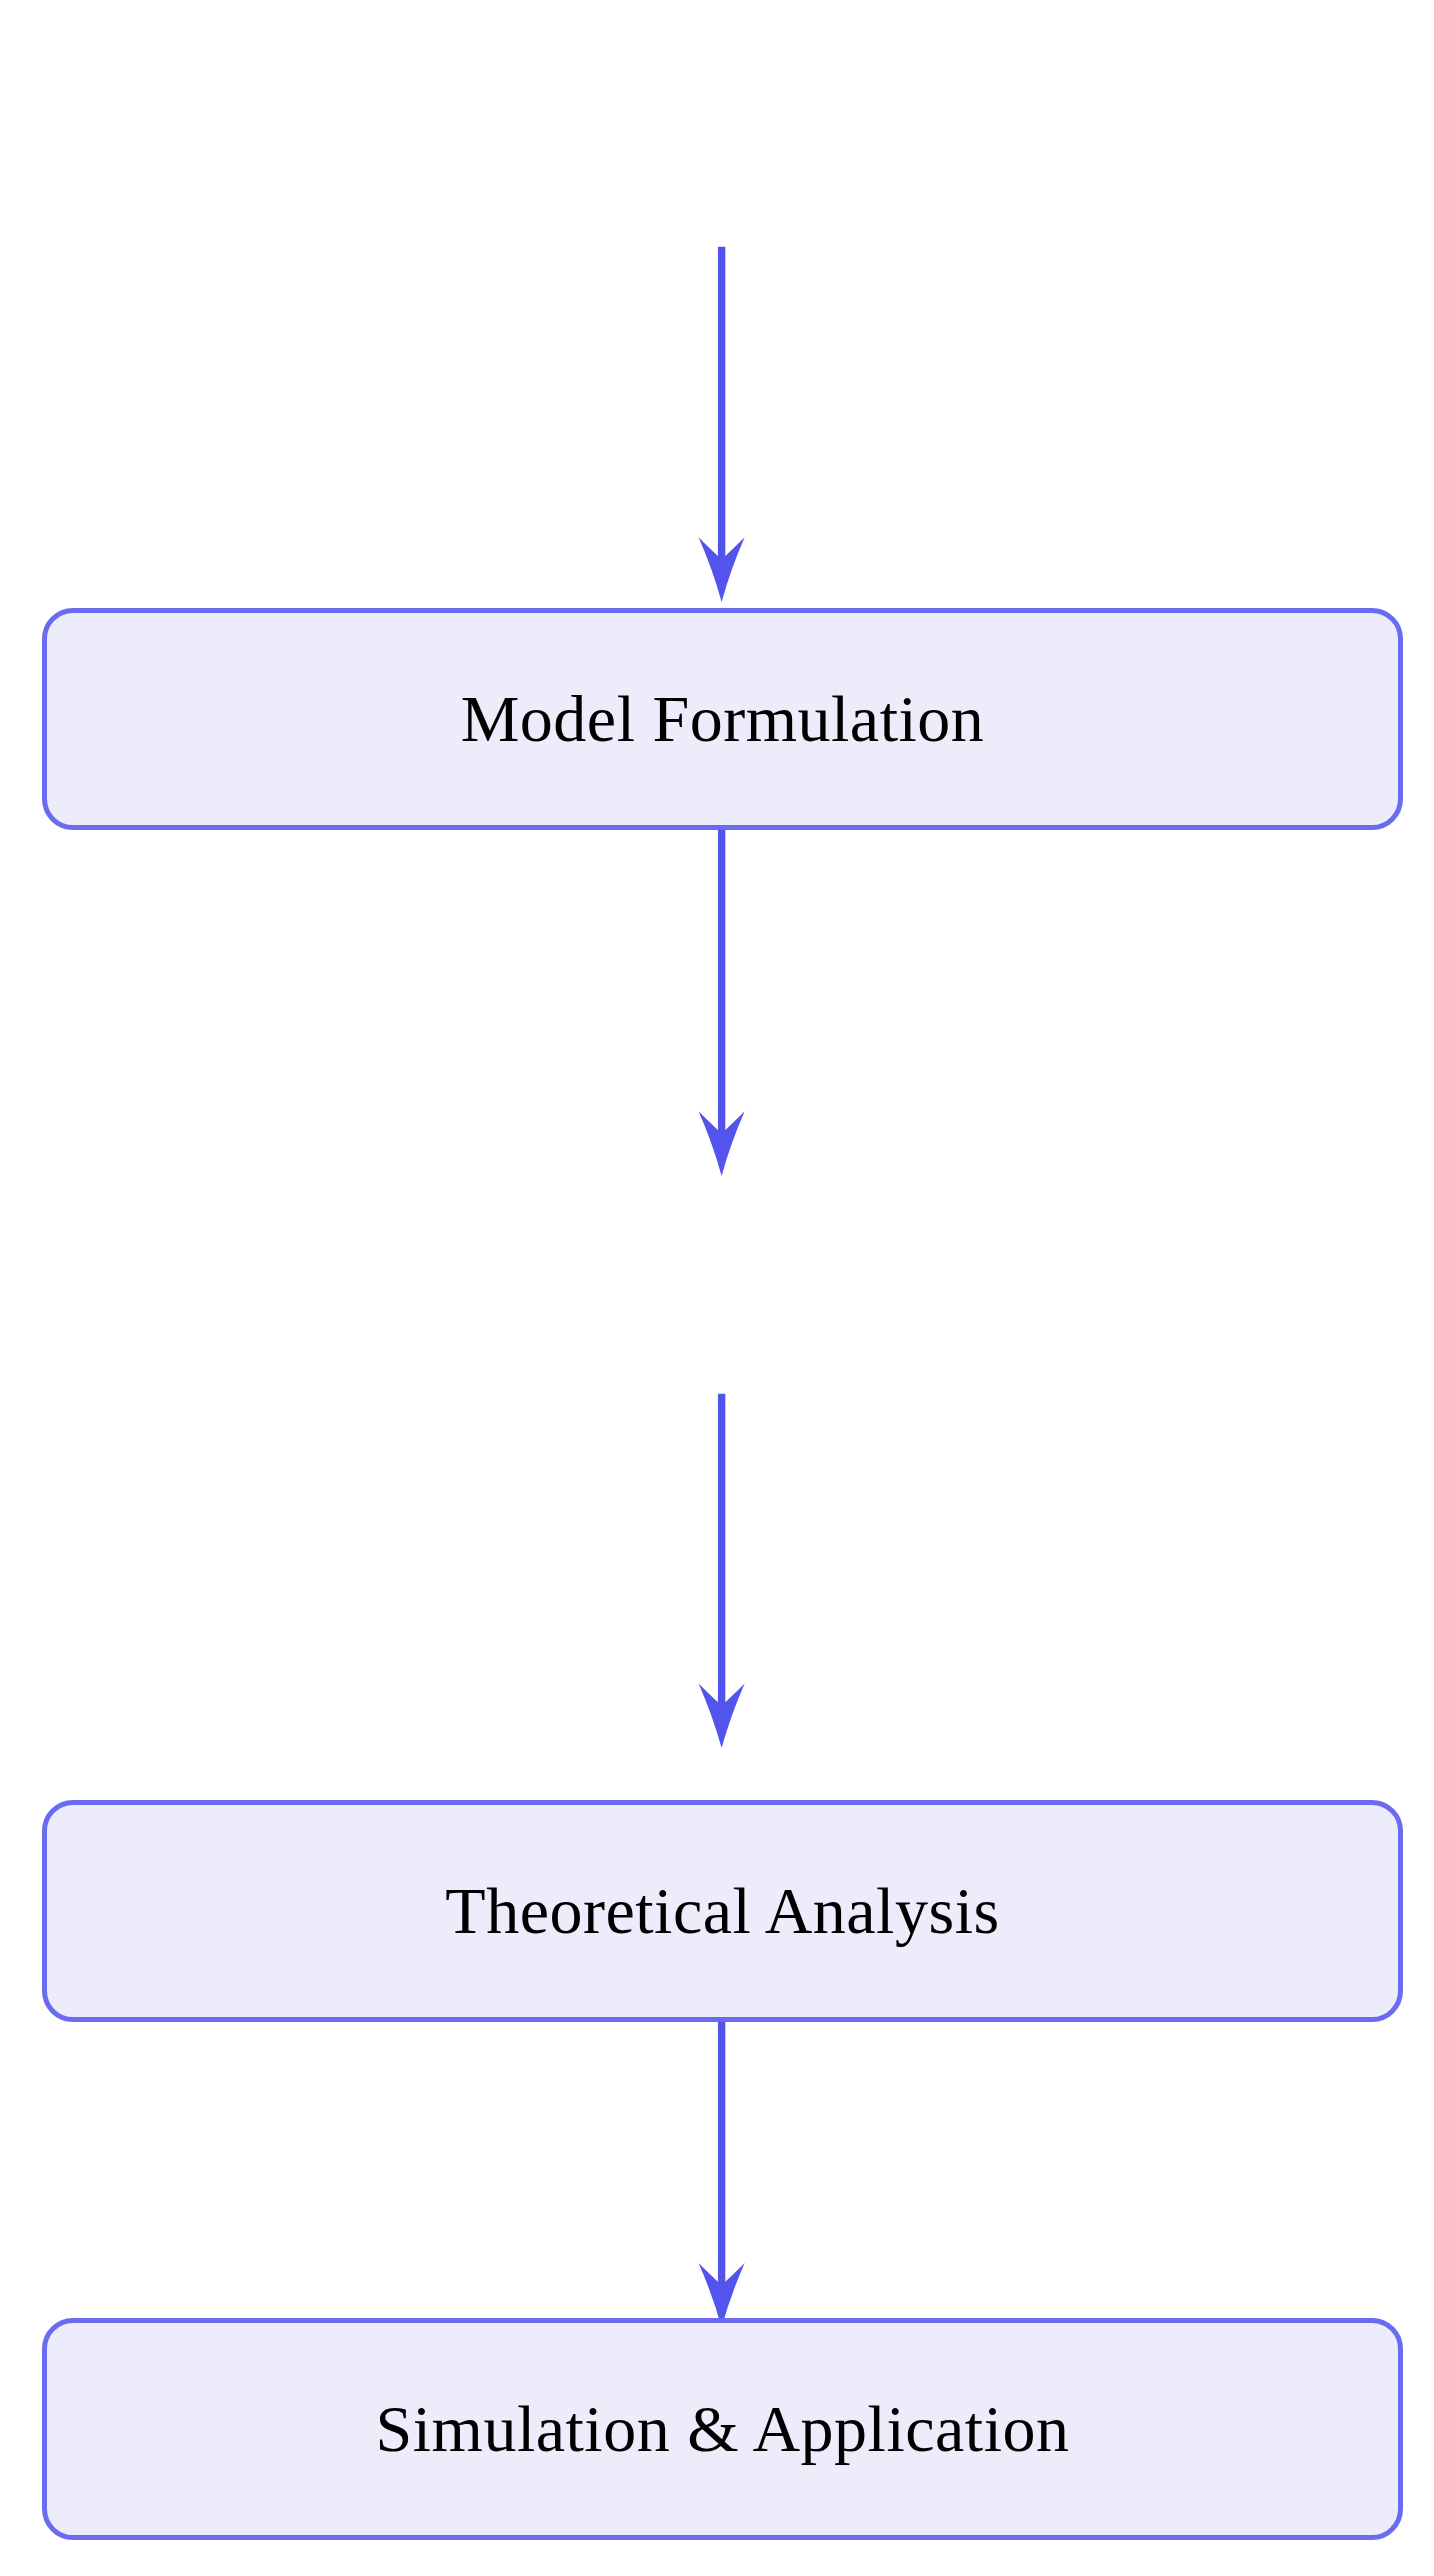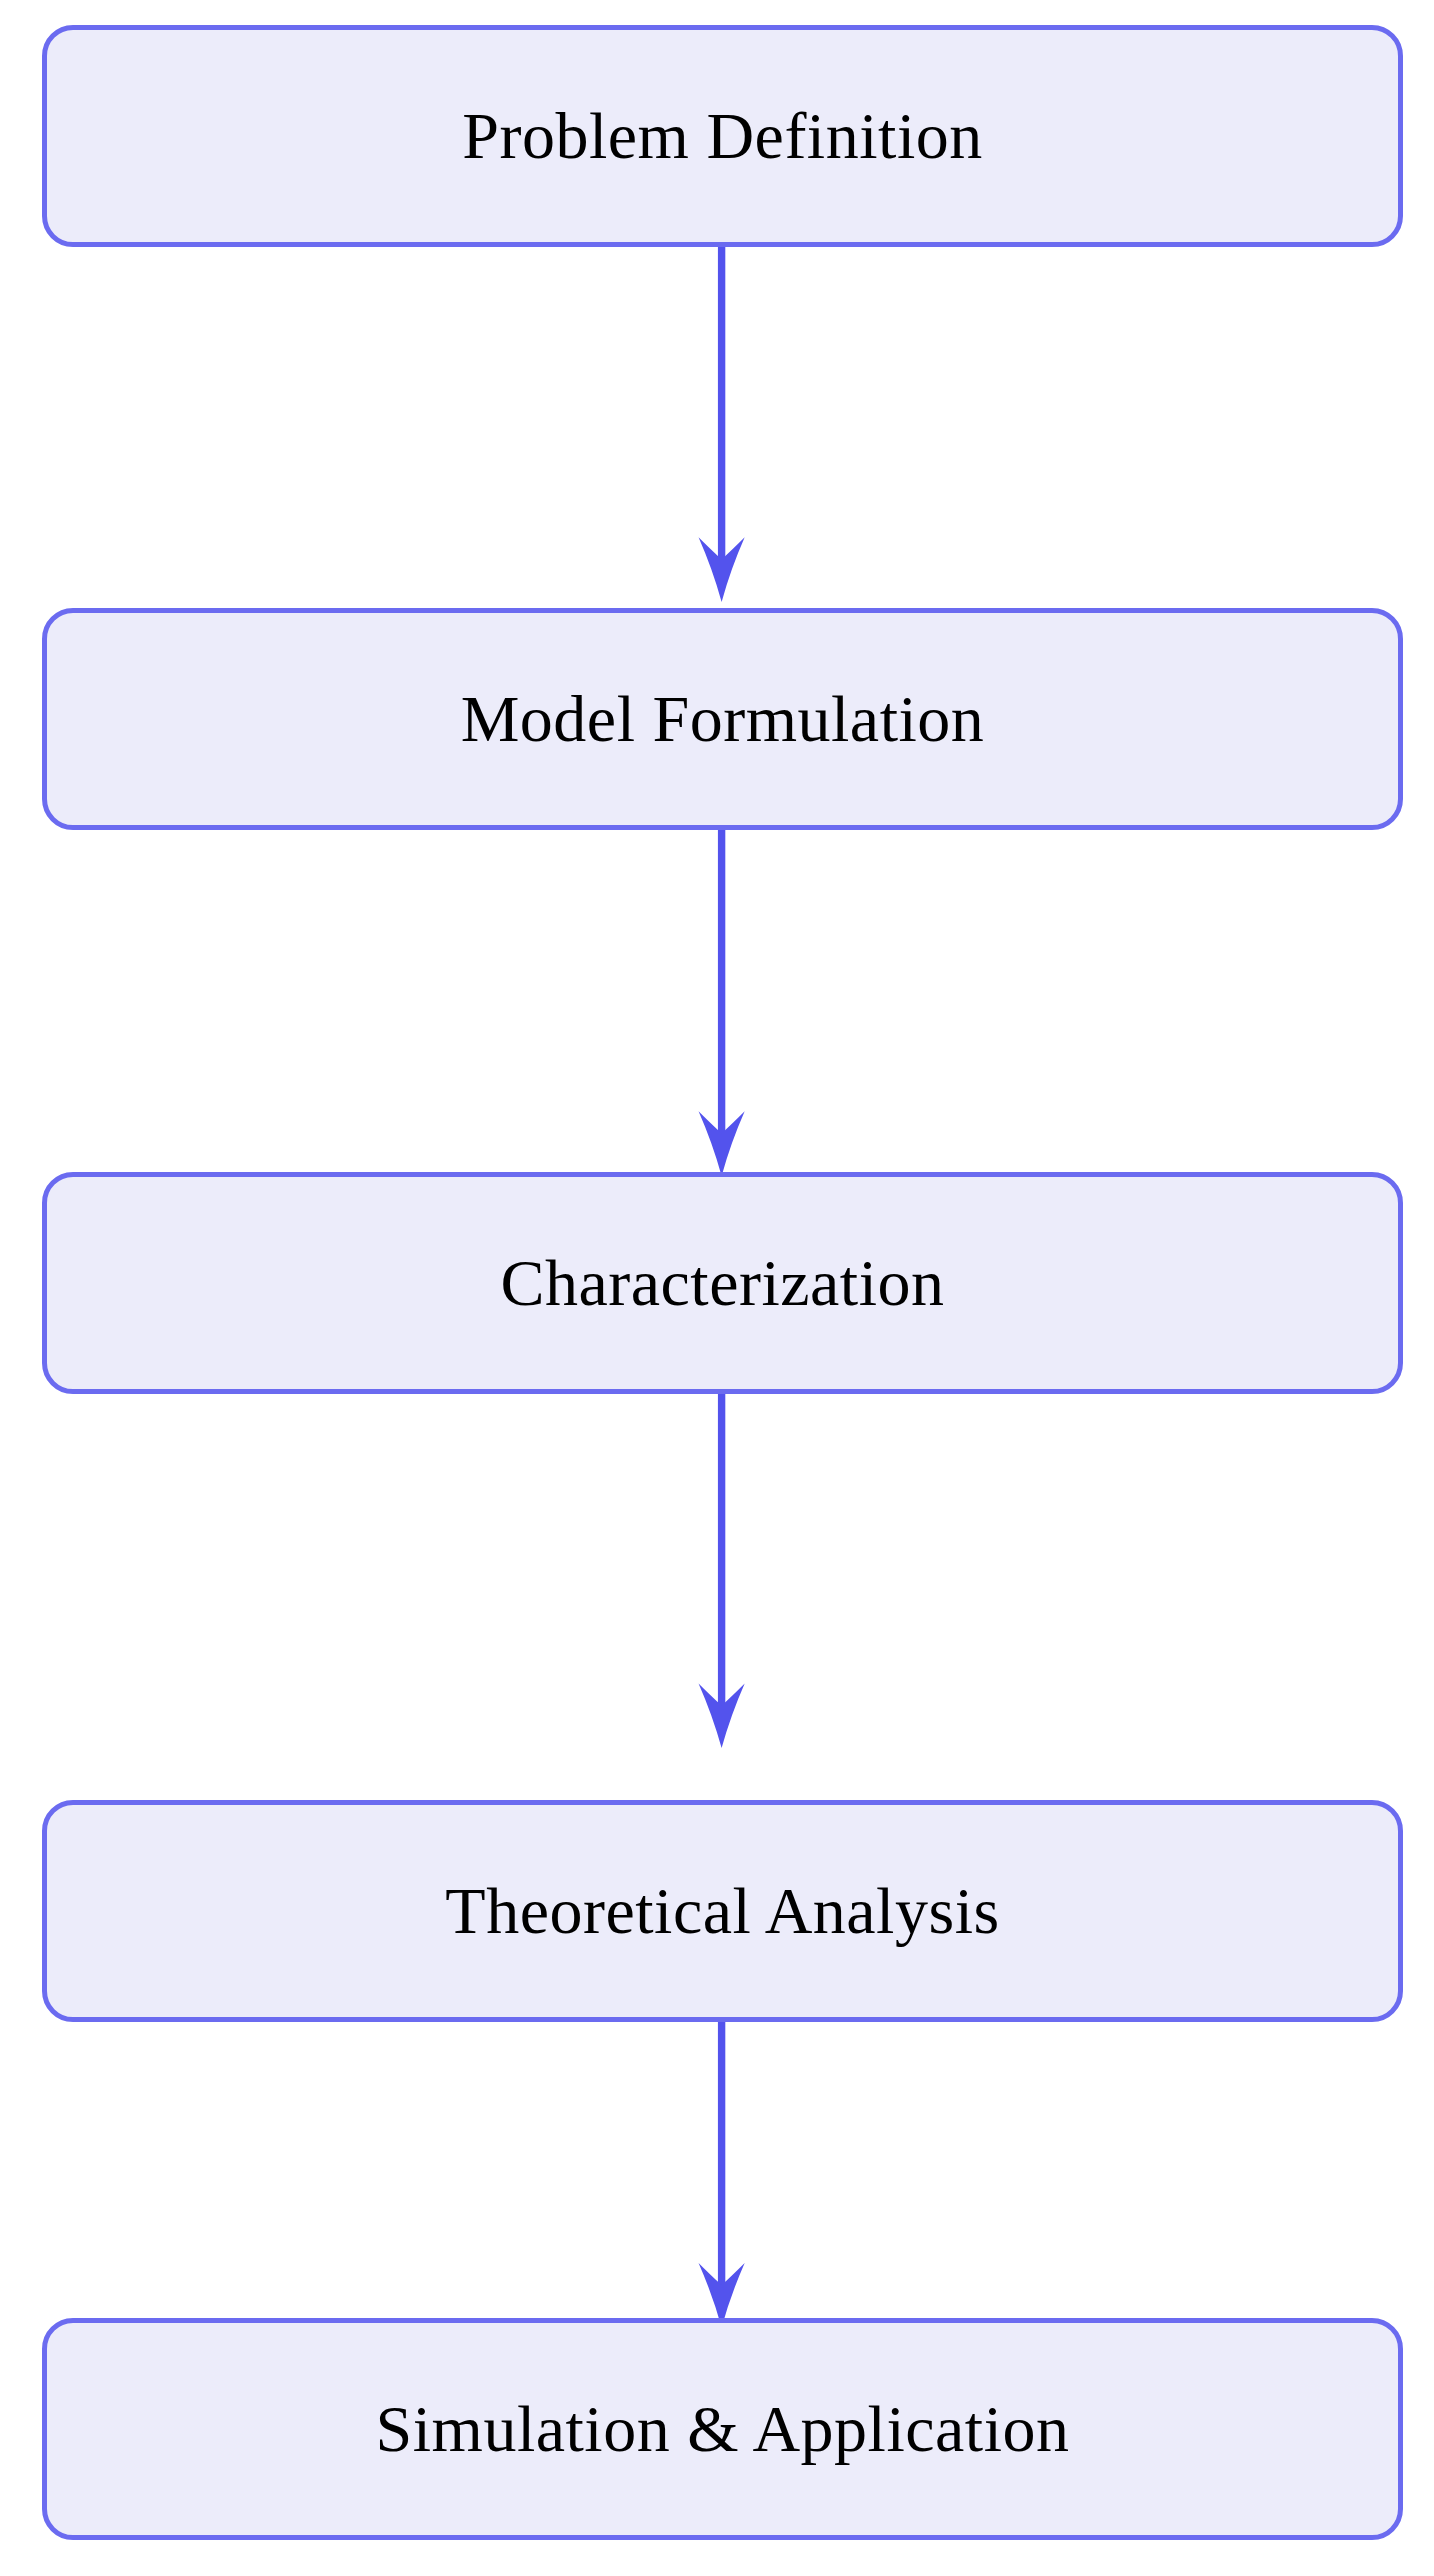--- a/index.html
+++ b/index.html
@@ -72,31 +72,25 @@
       <line class="shaft" x1="0" y1="-384" x2="0" y2="-42" stroke="#5353ed"></line>
       <path d="M0 0 Q -10 -36 -25 -70 Q -11 -56 0 -46 Q 11 -56 25 -70 Q 10 -36 0 0 Z" fill="#5353ed"></path>
     </g>
 
     <g transform="translate(782,2522)">
       <line class="shaft" x1="0" y1="-392" x2="0" y2="-42" stroke="#5353ed"></line>
       <path d="M0 0 Q -10 -36 -25 -70 Q -11 -56 0 -46 Q 11 -56 25 -70 Q 10 -36 0 0 Z" fill="#5353ed"></path>
     </g>
   </svg>
 
-  <div class="node n1">
-    <span class="node-label">Problem Definition</span>
-  </div>
 
   <div class="node n2">
     <span class="node-label">Model Formulation</span>
   </div>
 
-  <div class="node n3">
-    <span class="node-label">Characterization</span>
-  </div>
 
   <div class="node n4">
     <span class="node-label">Theoretical Analysis</span>
   </div>
 
   <div class="node n5">
     <span class="node-label">Simulation &amp; Application</span>
   </div>
 
 </div>

